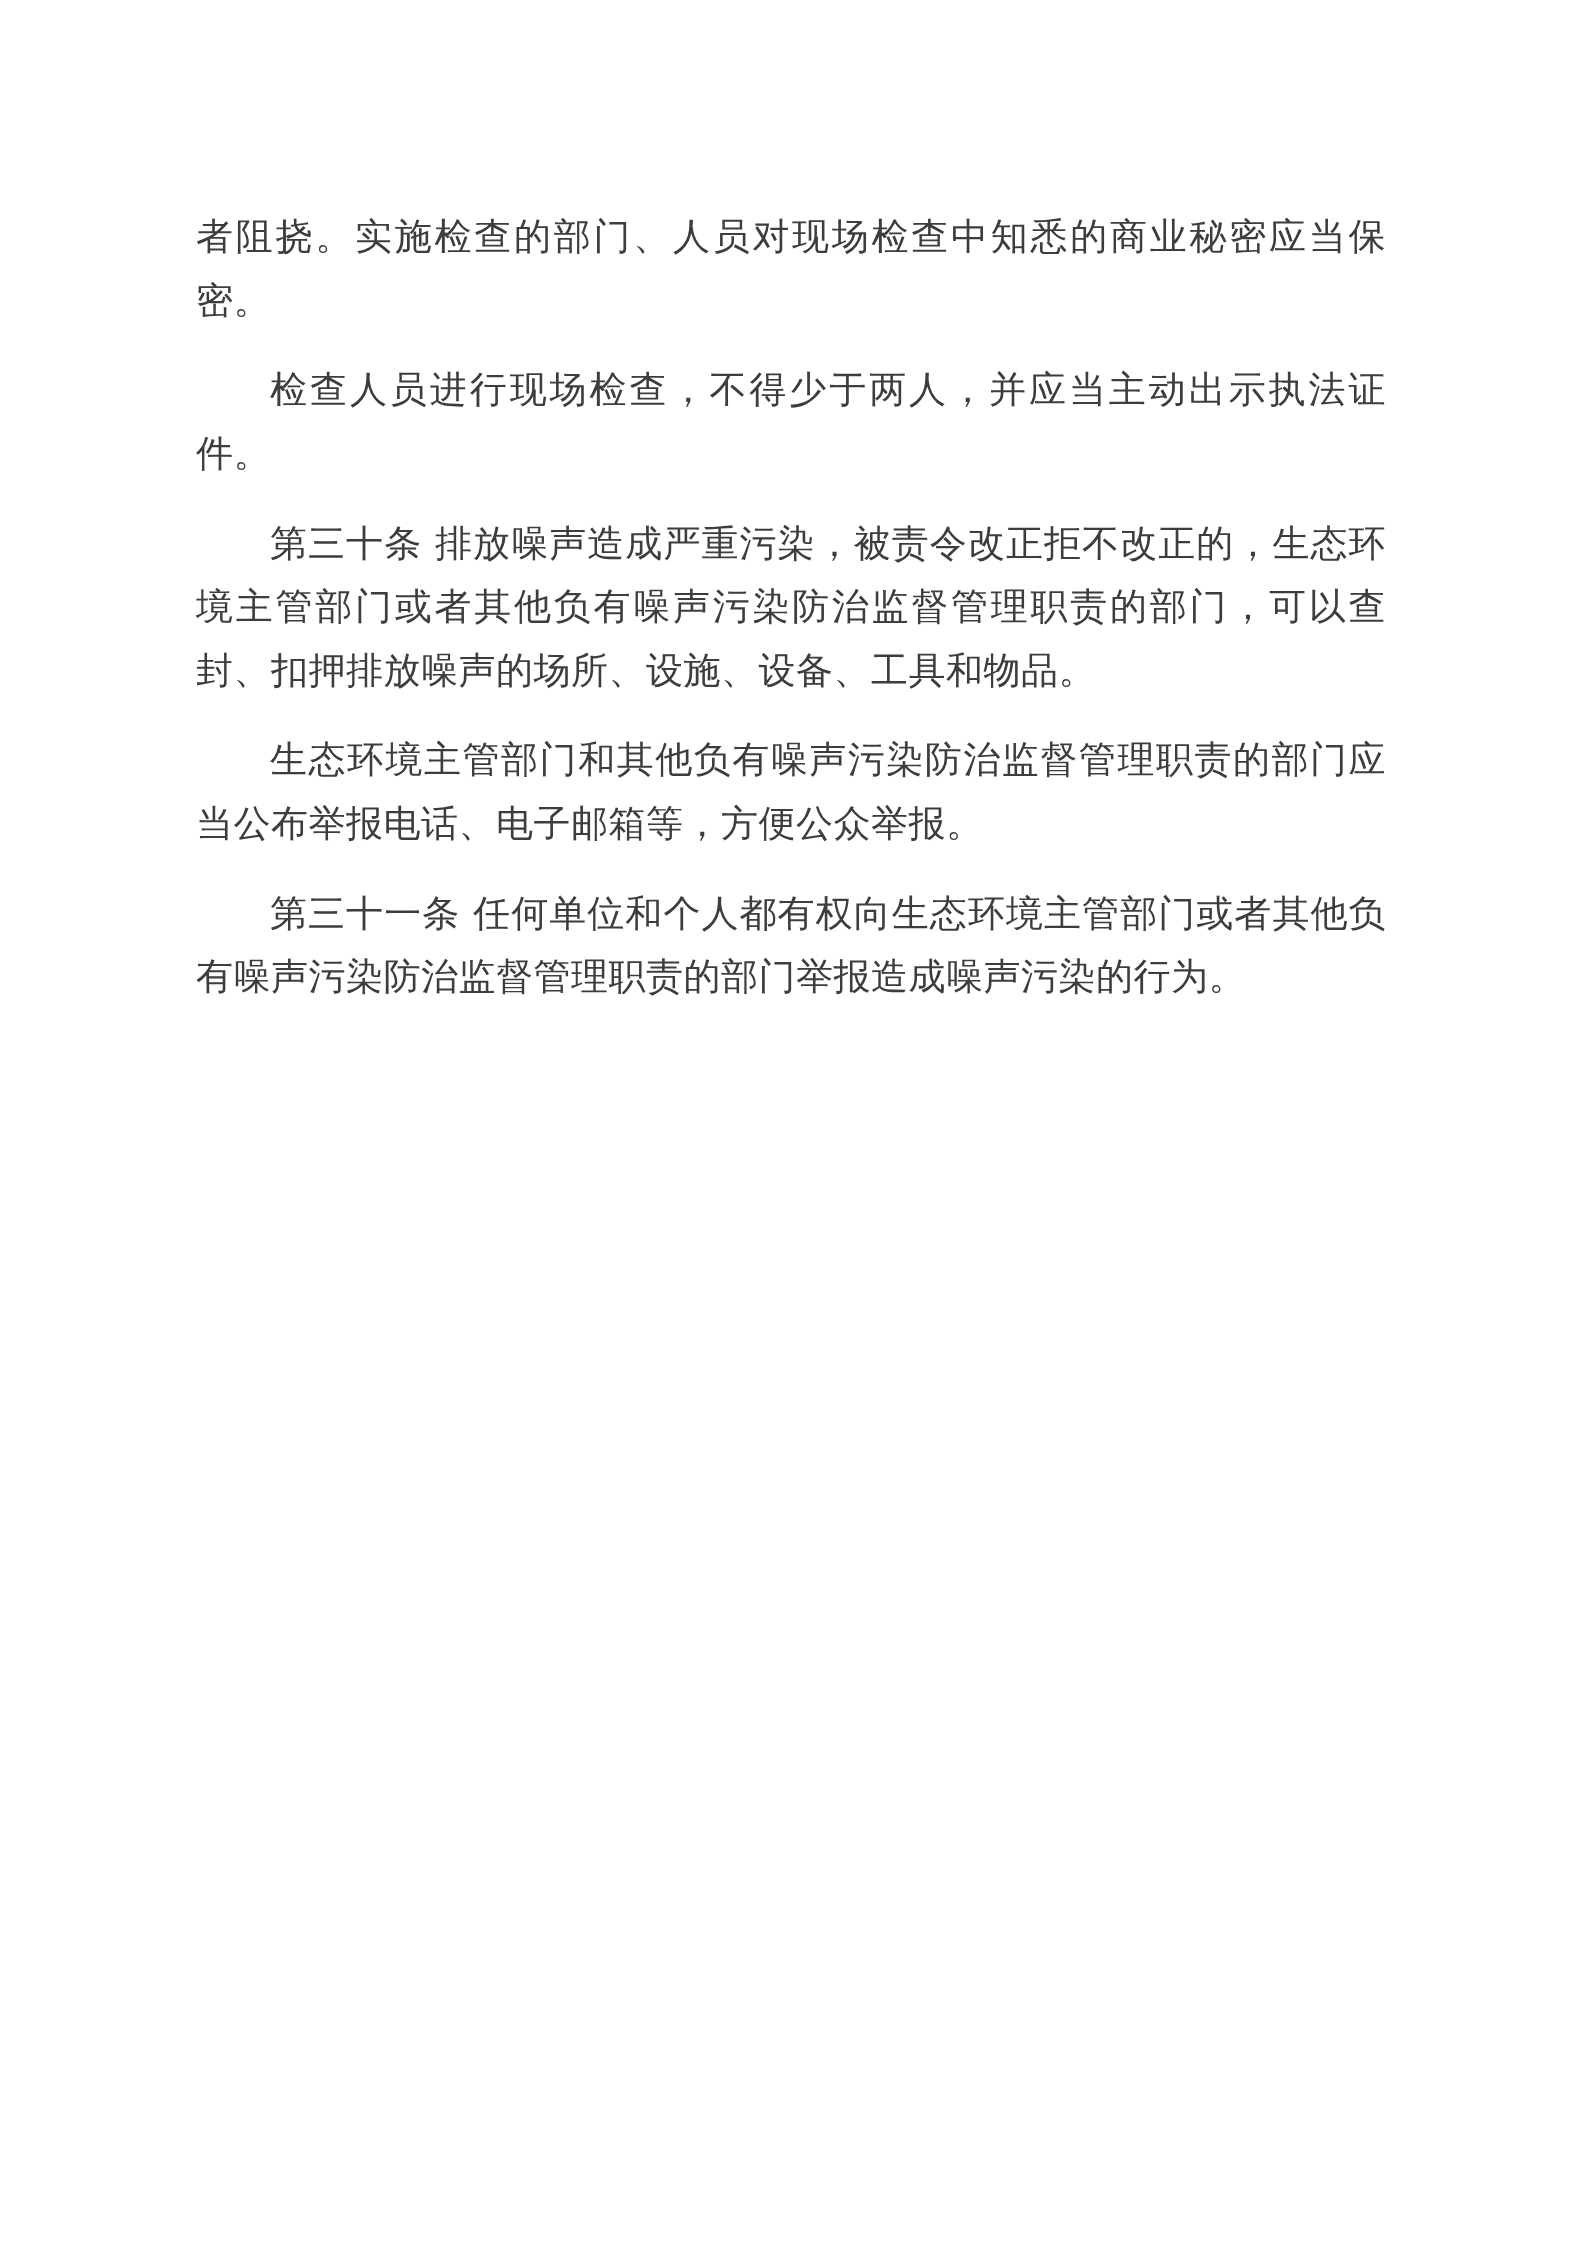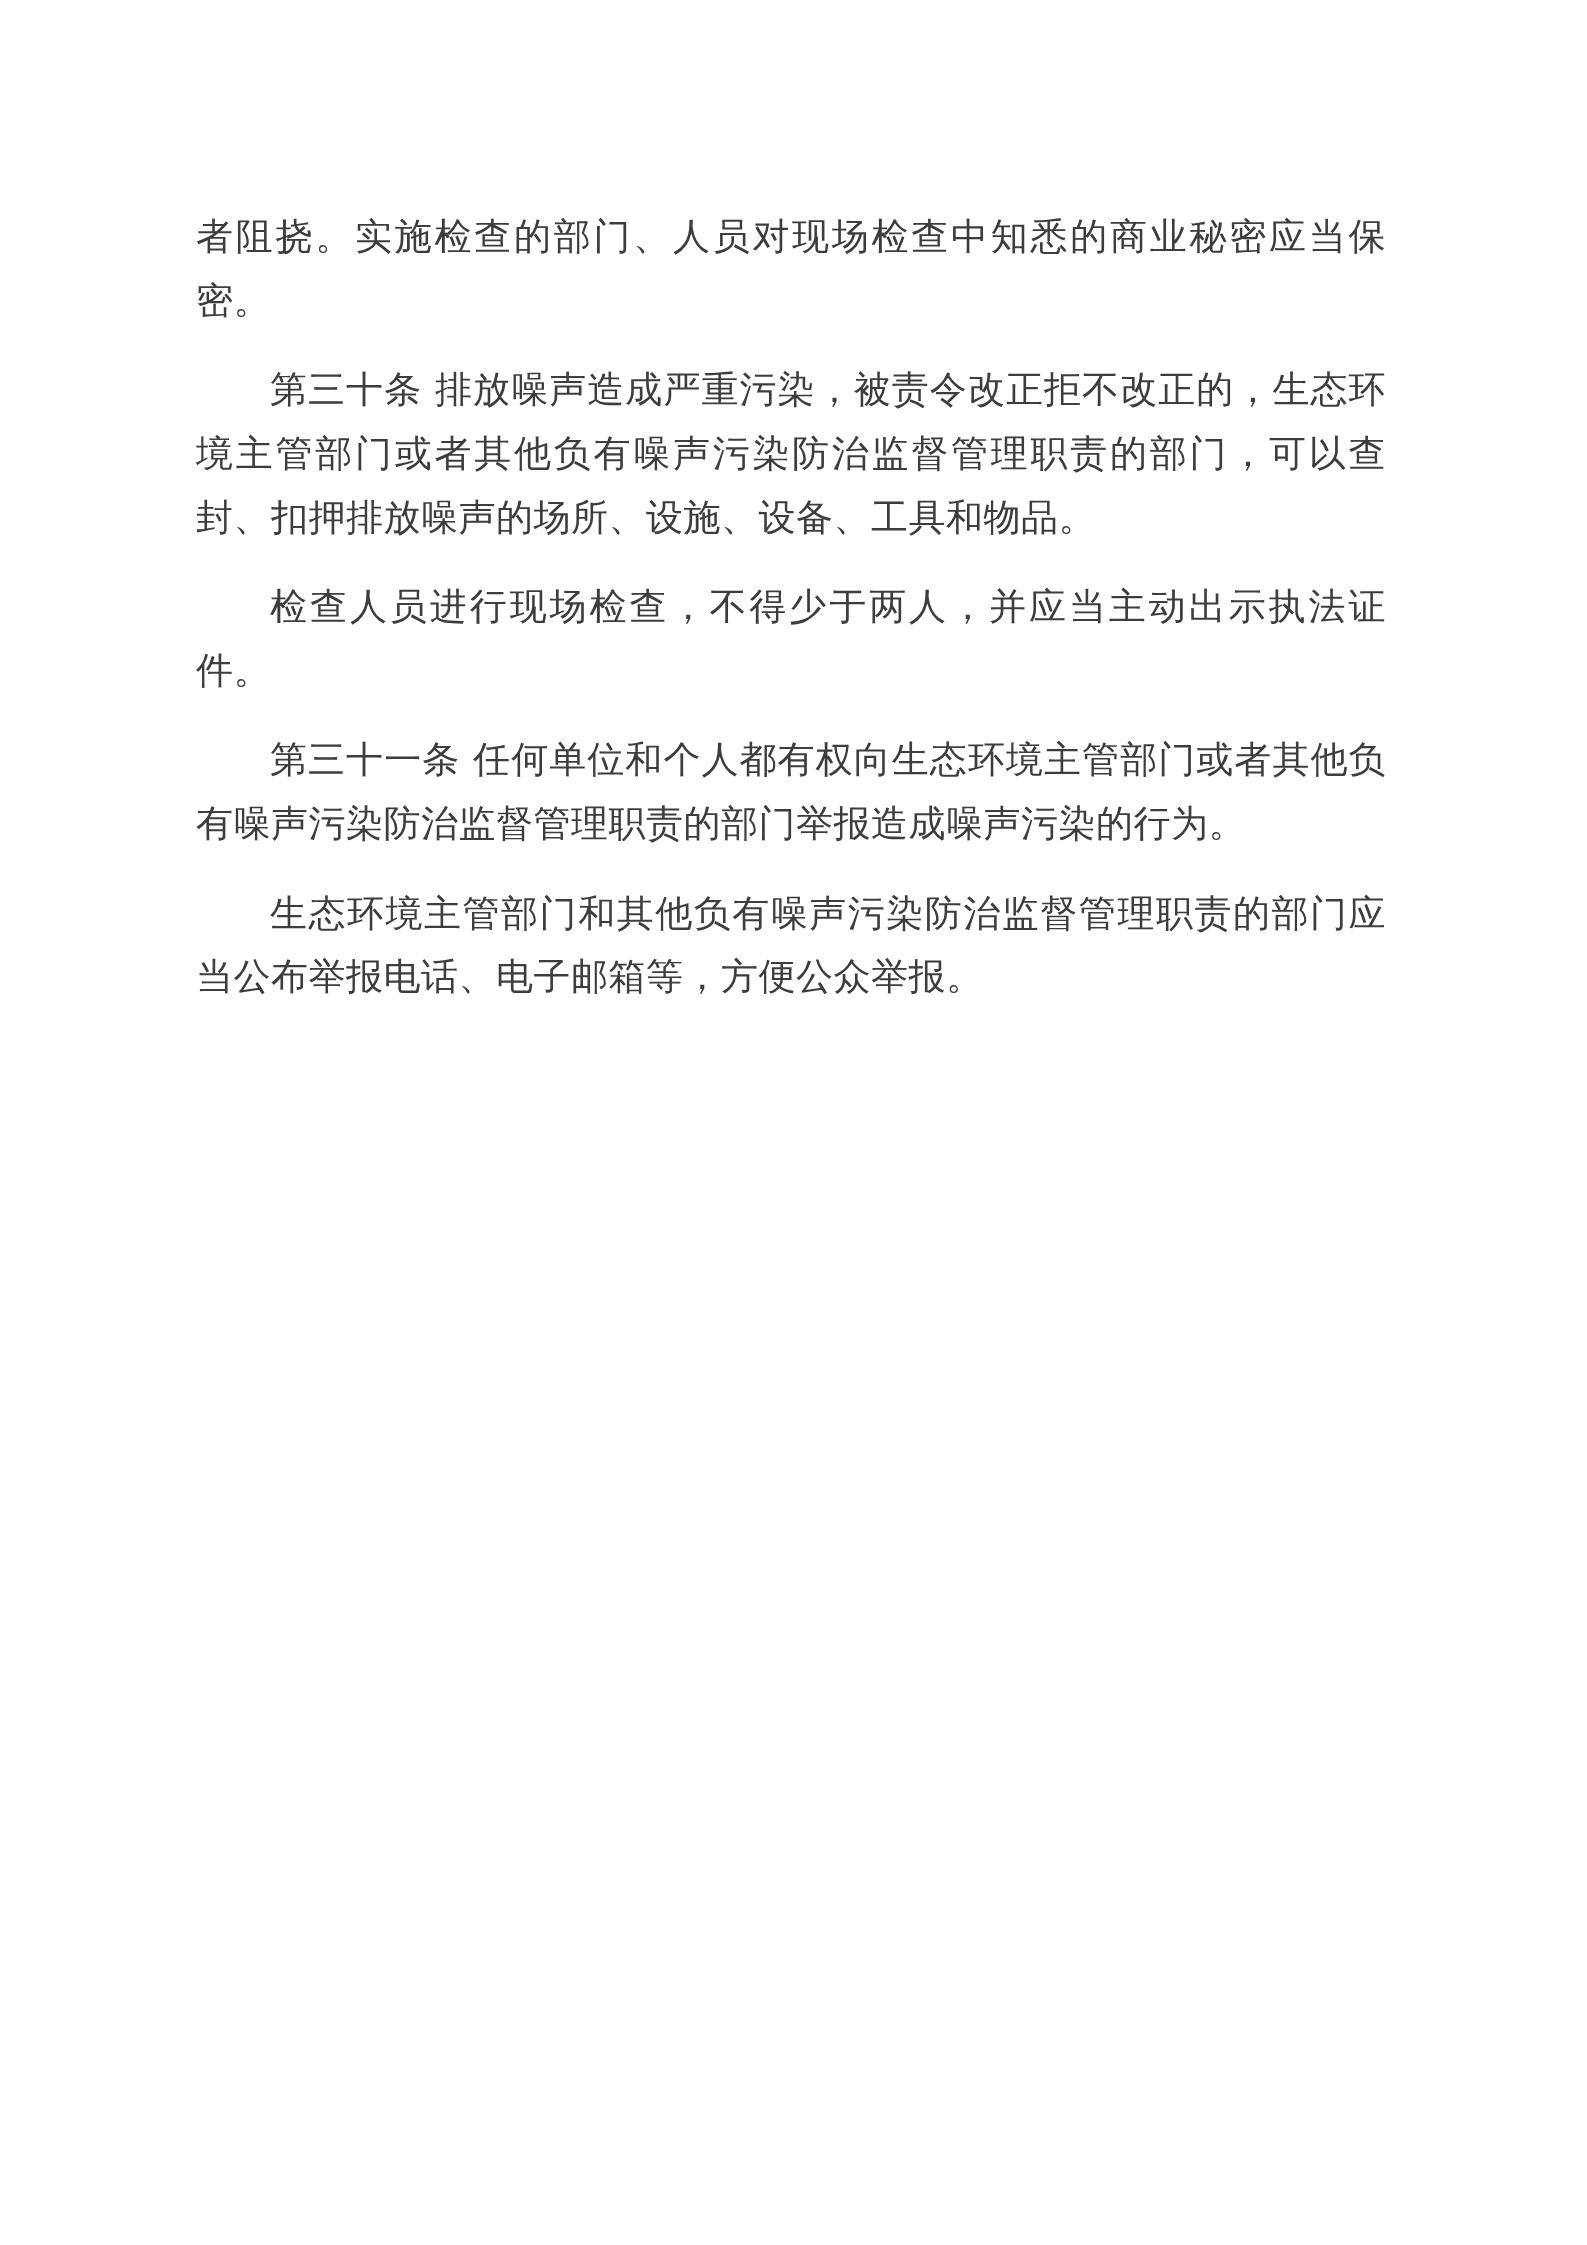--- a/index.html
+++ b/index.html
@@ -37,18 +37,18 @@
   .para.noindent {
     text-indent: 0;
   }
 </style>
 </head>
 <body>
 
 <div class="page">
   <div class="content">
     <p class="para noindent">者阻挠。实施检查的部门、人员对现场检查中知悉的商业秘密应当保密。</p>
+    <p class="para indent">检查人员进行现场检查，不得少于两人，并应当主动出示执法证件。</p>
     <p class="para indent">第三十条 排放噪声造成严重污染，被责令改正拒不改正的，生态环境主管部门或者其他负有噪声污染防治监督管理职责的部门，可以查封、扣押排放噪声的场所、设施、设备、工具和物品。</p>
-    <p class="para indent">检查人员进行现场检查，不得少于两人，并应当主动出示执法证件。</p>
+    <p class="para indent">生态环境主管部门和其他负有噪声污染防治监督管理职责的部门应当公布举报电话、电子邮箱等，方便公众举报。</p>
     <p class="para indent">第三十一条 任何单位和个人都有权向生态环境主管部门或者其他负有噪声污染防治监督管理职责的部门举报造成噪声污染的行为。</p>
-    <p class="para indent">生态环境主管部门和其他负有噪声污染防治监督管理职责的部门应当公布举报电话、电子邮箱等，方便公众举报。</p>
   </div>
 </div>
 
 </body></html>

